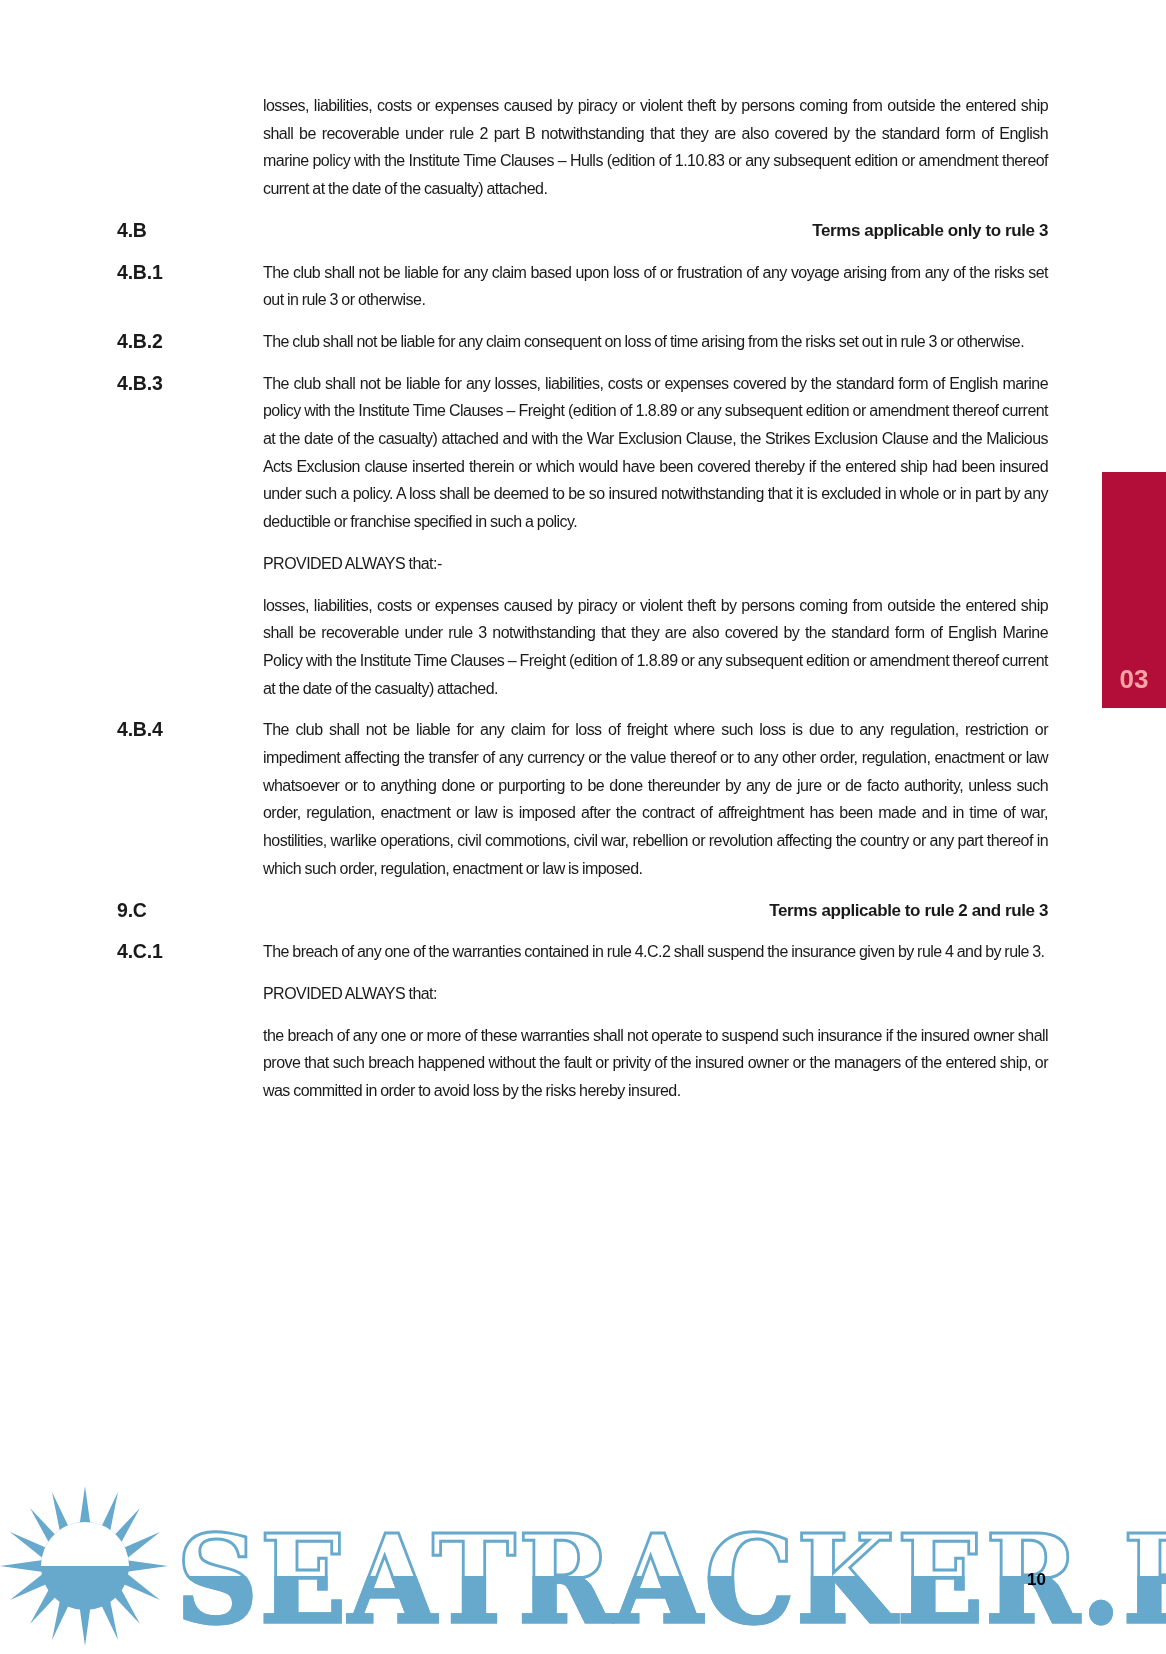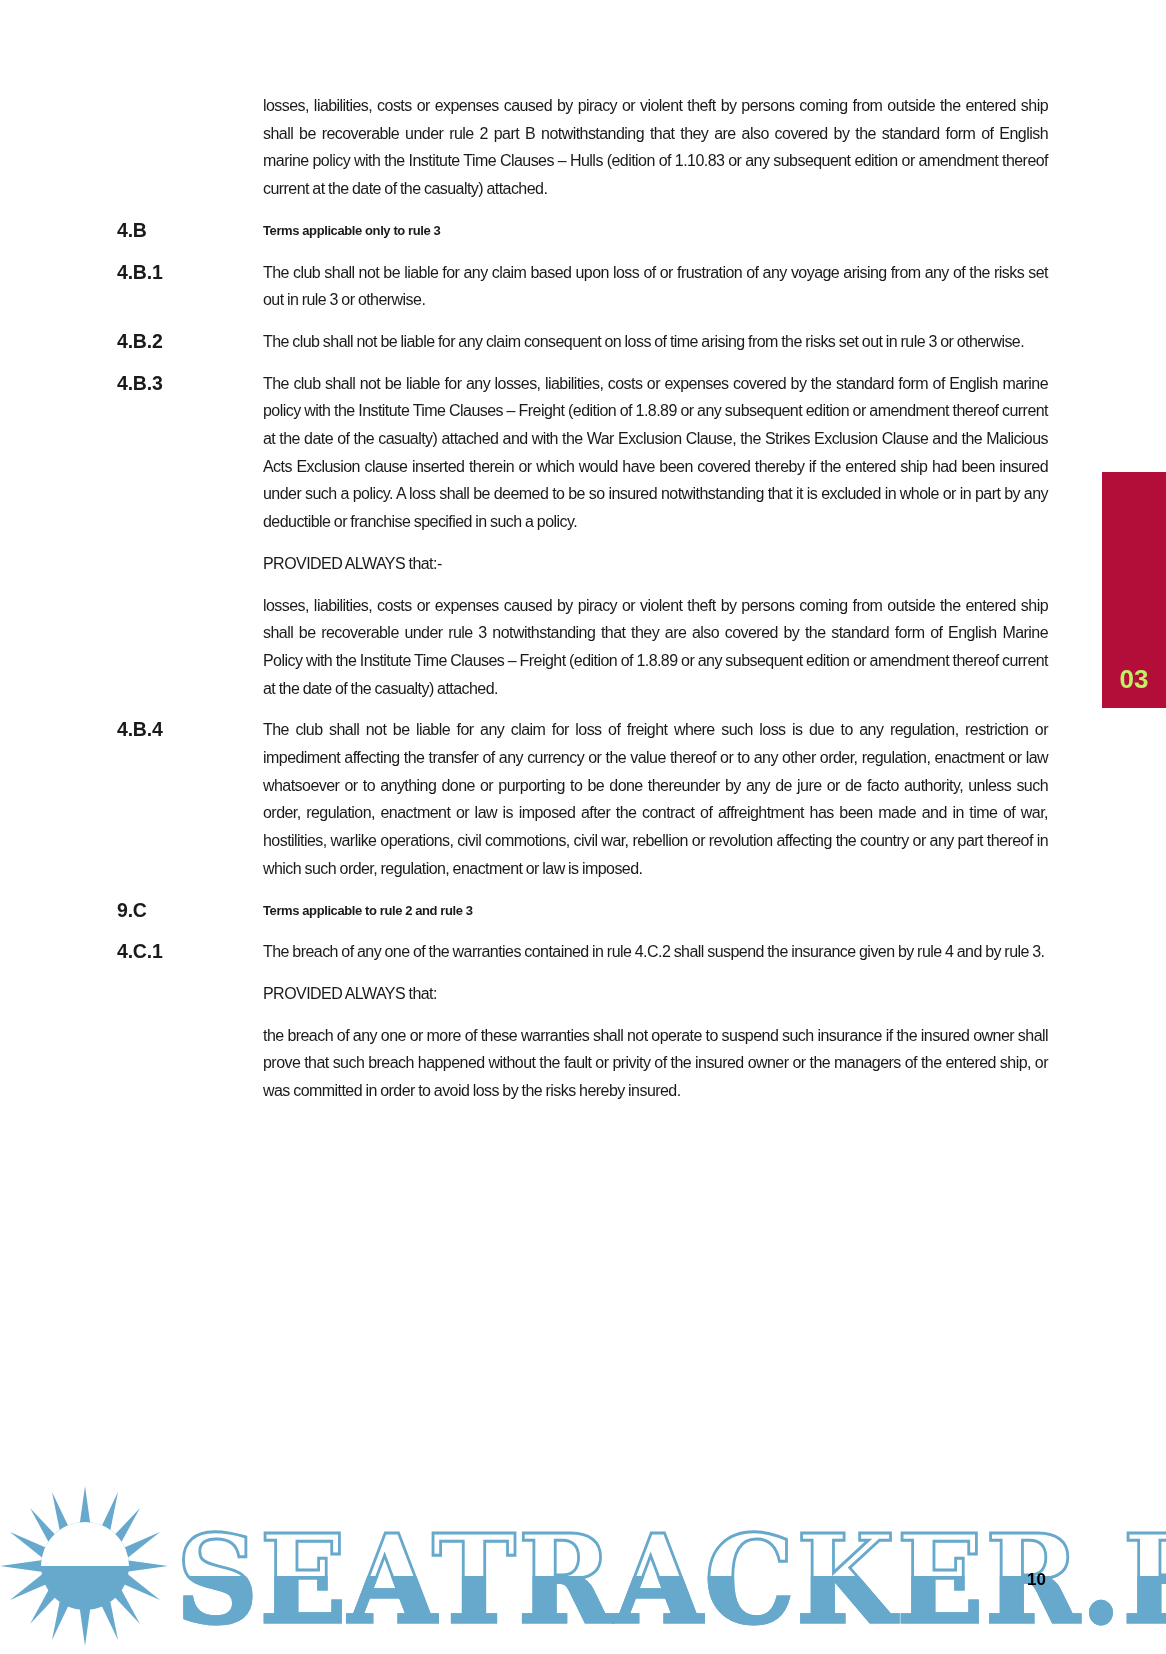--- a/index.html
+++ b/index.html
@@ -16,30 +16,30 @@
       font-weight: bold; font-size: 19.5px; line-height: 27.7px;
       letter-spacing: -0.2px;
     }
     .body { flex: 1 1 auto; }
     .para {
       margin: 0 0 14px 0;
       font-size: 16px; line-height: 27.7px;
       text-align: justify; letter-spacing: -0.55px; word-spacing: -0.5px;
     }
     .para:last-child { margin-bottom: 0; }
-    .heading { font-weight: bold; font-size: 13px; line-height: 27.7px; letter-spacing: -0.4px; }
+    .heading { font-weight: bold; font-size: 17px; line-height: 27.7px; letter-spacing: -0.4px; text-align: right; }
     .last-line-left { text-align-last: left; }
 
     .chapter-tab {
       position: absolute; left: 1102px; top: 472px; width: 64px; height: 236px;
       background: #b30d3a;
     }
     .chapter-tab span {
       position: absolute; left: 0; right: 0; bottom: 14px; text-align: center;
-      color: #bef264; font-weight: bold; font-size: 26px; line-height: 30px;
+      color: #fca5a5; font-weight: bold; font-size: 26px; line-height: 30px;
     }
 
     .watermark { position: absolute; left: 0; top: 1478px; width: 1166px; height: 176px; }
     .wm-text {
       position: absolute; left: 176px; top: 46px; height: 110px;
       font-family: "DejaVu Serif", serif; font-weight: bold; font-size: 122px;
       line-height: 110px; letter-spacing: 2px; white-space: nowrap;
       color: transparent;
       -webkit-text-stroke: 3px #67a9cc;
       background: linear-gradient(to bottom, #ffffff 0%, #ffffff 47%, #67a9cc 47%, #67a9cc 100%);

